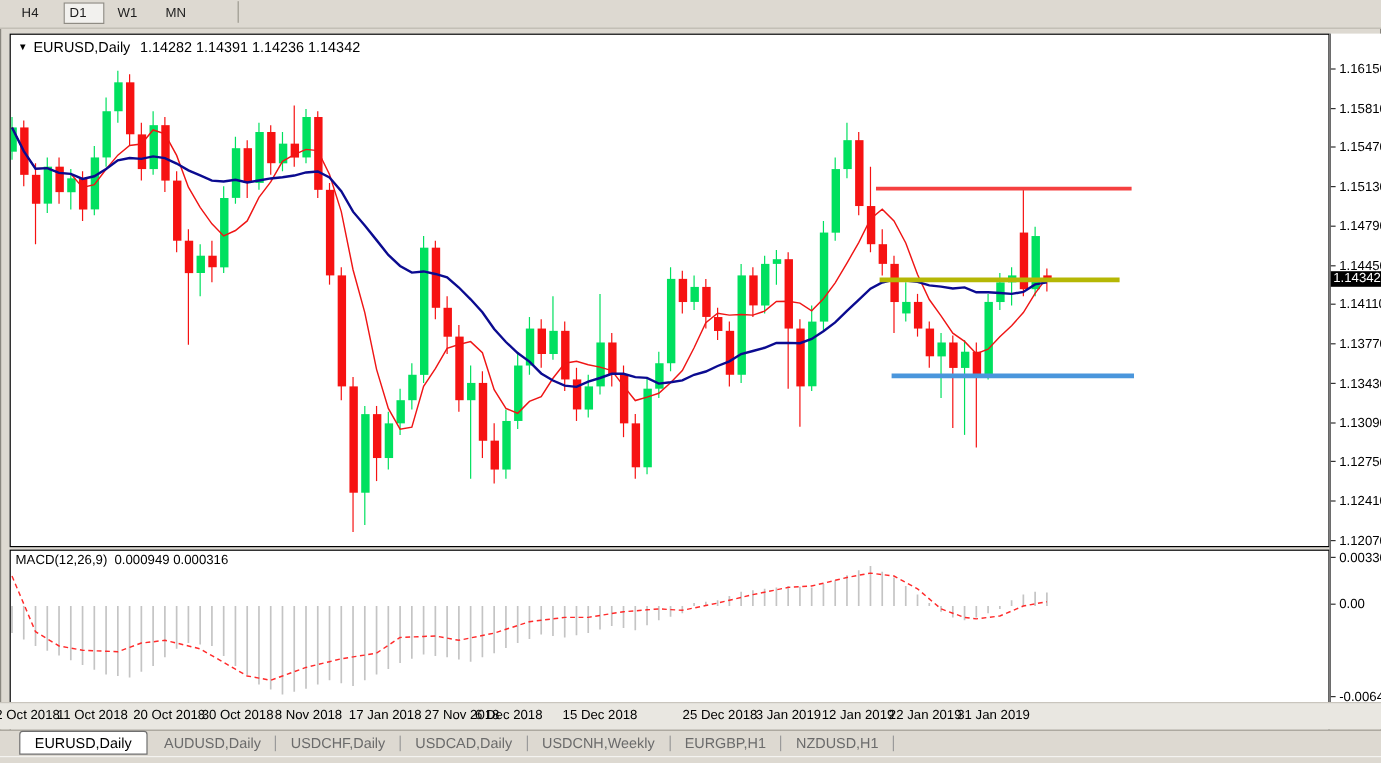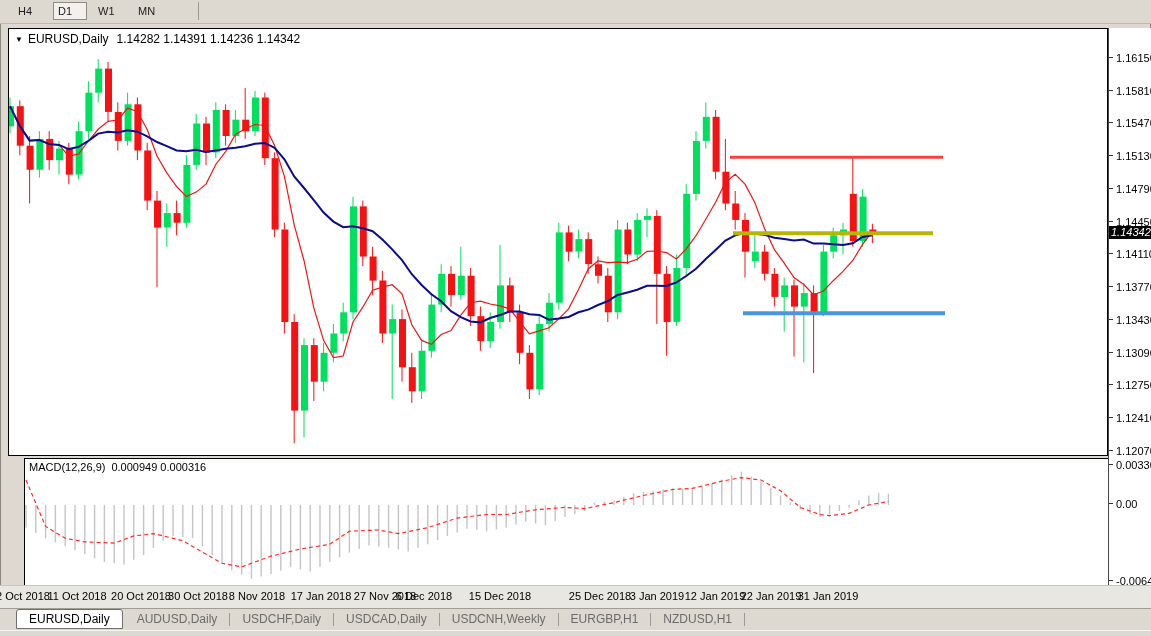--- a/index.html
+++ b/index.html
@@ -6,32 +6,32 @@
   body{font-family:"Liberation Sans",sans-serif;background:#b0aca4;}
   .screen{position:relative;width:1151px;height:636px;background:#ddd9d1;overflow:hidden;outline:1px solid #8a877f;outline-offset:-1px;}
   
   .toolbar{position:absolute;top:0;left:0;width:100%;height:24px;background:#ddd9d1;border-bottom:1px solid #bcb8b0;padding-left:10px;box-sizing:border-box;white-space:nowrap;}
   .tf-btn{display:inline-block;min-width:24px;padding:2px 4px;margin:2px 3px 0 3px;text-align:left;font-size:11px;color:#1c1c1c;border:1px solid transparent;cursor:default;}
   .tf-btn.active{background:#f2f1ee;border:1px solid #8f8c84;}
   .tb-sep{display:inline-block;width:1px;height:18px;background:#9c998f;margin-left:28px;vertical-align:middle;}
   
   .pane{position:absolute;background:#fff;border:1px solid #000000;box-sizing:border-box;}
   .main-pane{left:8px;top:28px;width:1100px;height:428px;}
-  .macd-pane{left:24px;top:458px;width:1100px;height:152px;}
+  .macd-pane{left:8px;top:458px;width:1100px;height:152px;}
   .pane svg{position:absolute;left:0;top:0;}
   .chart-title{position:absolute;left:6px;top:3px;font-size:12px;color:#000;}
   .chart-title .tri{font-size:8px;margin-right:5px;position:relative;top:-1px;}
   .chart-title .ohlc{margin-left:8px;}
   .macd-label{position:absolute;left:4px;top:2px;font-size:11px;color:#000;}
   .macd-label .vals{margin-left:6px;}
   
   .axis-col{position:absolute;left:1108px;top:28px;width:43px;height:557px;background:#fff;border-left:1px solid #4a4a4a;box-sizing:border-box;}
   .axis-label{position:absolute;left:0;height:12px;line-height:12px;font-size:11px;color:#000;white-space:nowrap;padding-left:7px;}
   .axis-label .tick{position:absolute;left:0;top:5px;width:4px;height:1px;background:#333;}
-  .price-tag{position:absolute;left:0;width:41px;height:13px;line-height:13px;background:#000;color:#fff;font-size:11px;padding-left:2px;font-style:italic;}
+  .price-tag{position:absolute;left:0;width:41px;height:13px;line-height:13px;background:#000;color:#fff;font-size:11px;padding-left:2px;}
   
   .date-axis{position:absolute;left:0;top:585px;width:1151px;height:22px;background:#e9e7e1;border-top:1px solid #c9c5bd;}
   .date-label{position:absolute;top:4px;transform:translateX(-50%);font-size:11px;color:#000;white-space:nowrap;}
   
   .tabbar{position:absolute;left:0;top:608px;width:1151px;height:22px;background:#ddd9d1;border-top:1px solid #a19d95;white-space:nowrap;padding-left:16px;box-sizing:border-box;text-decoration:underline;}
   .tab{display:inline-block;vertical-align:top;font-size:12px;padding:3px 10px 0 10px;height:19px;color:#6b6b6b;cursor:default;}
   .tab.active{background:#fff;color:#000;border:1px solid #6f6f6f;border-radius:3px 3px 0 0;padding:2px 12px 0 12px;height:20px;box-sizing:border-box;margin-right:4px;}
   .tab-sep{display:inline-block;width:1px;height:13px;background:#9a9a9a;margin:4px 2px 0 2px;vertical-align:top;}
   .bottom-strip{position:absolute;left:0;top:630px;width:1151px;height:6px;background:#ddd9d1;border-top:1px solid #f4f3f0;}
 </style>

